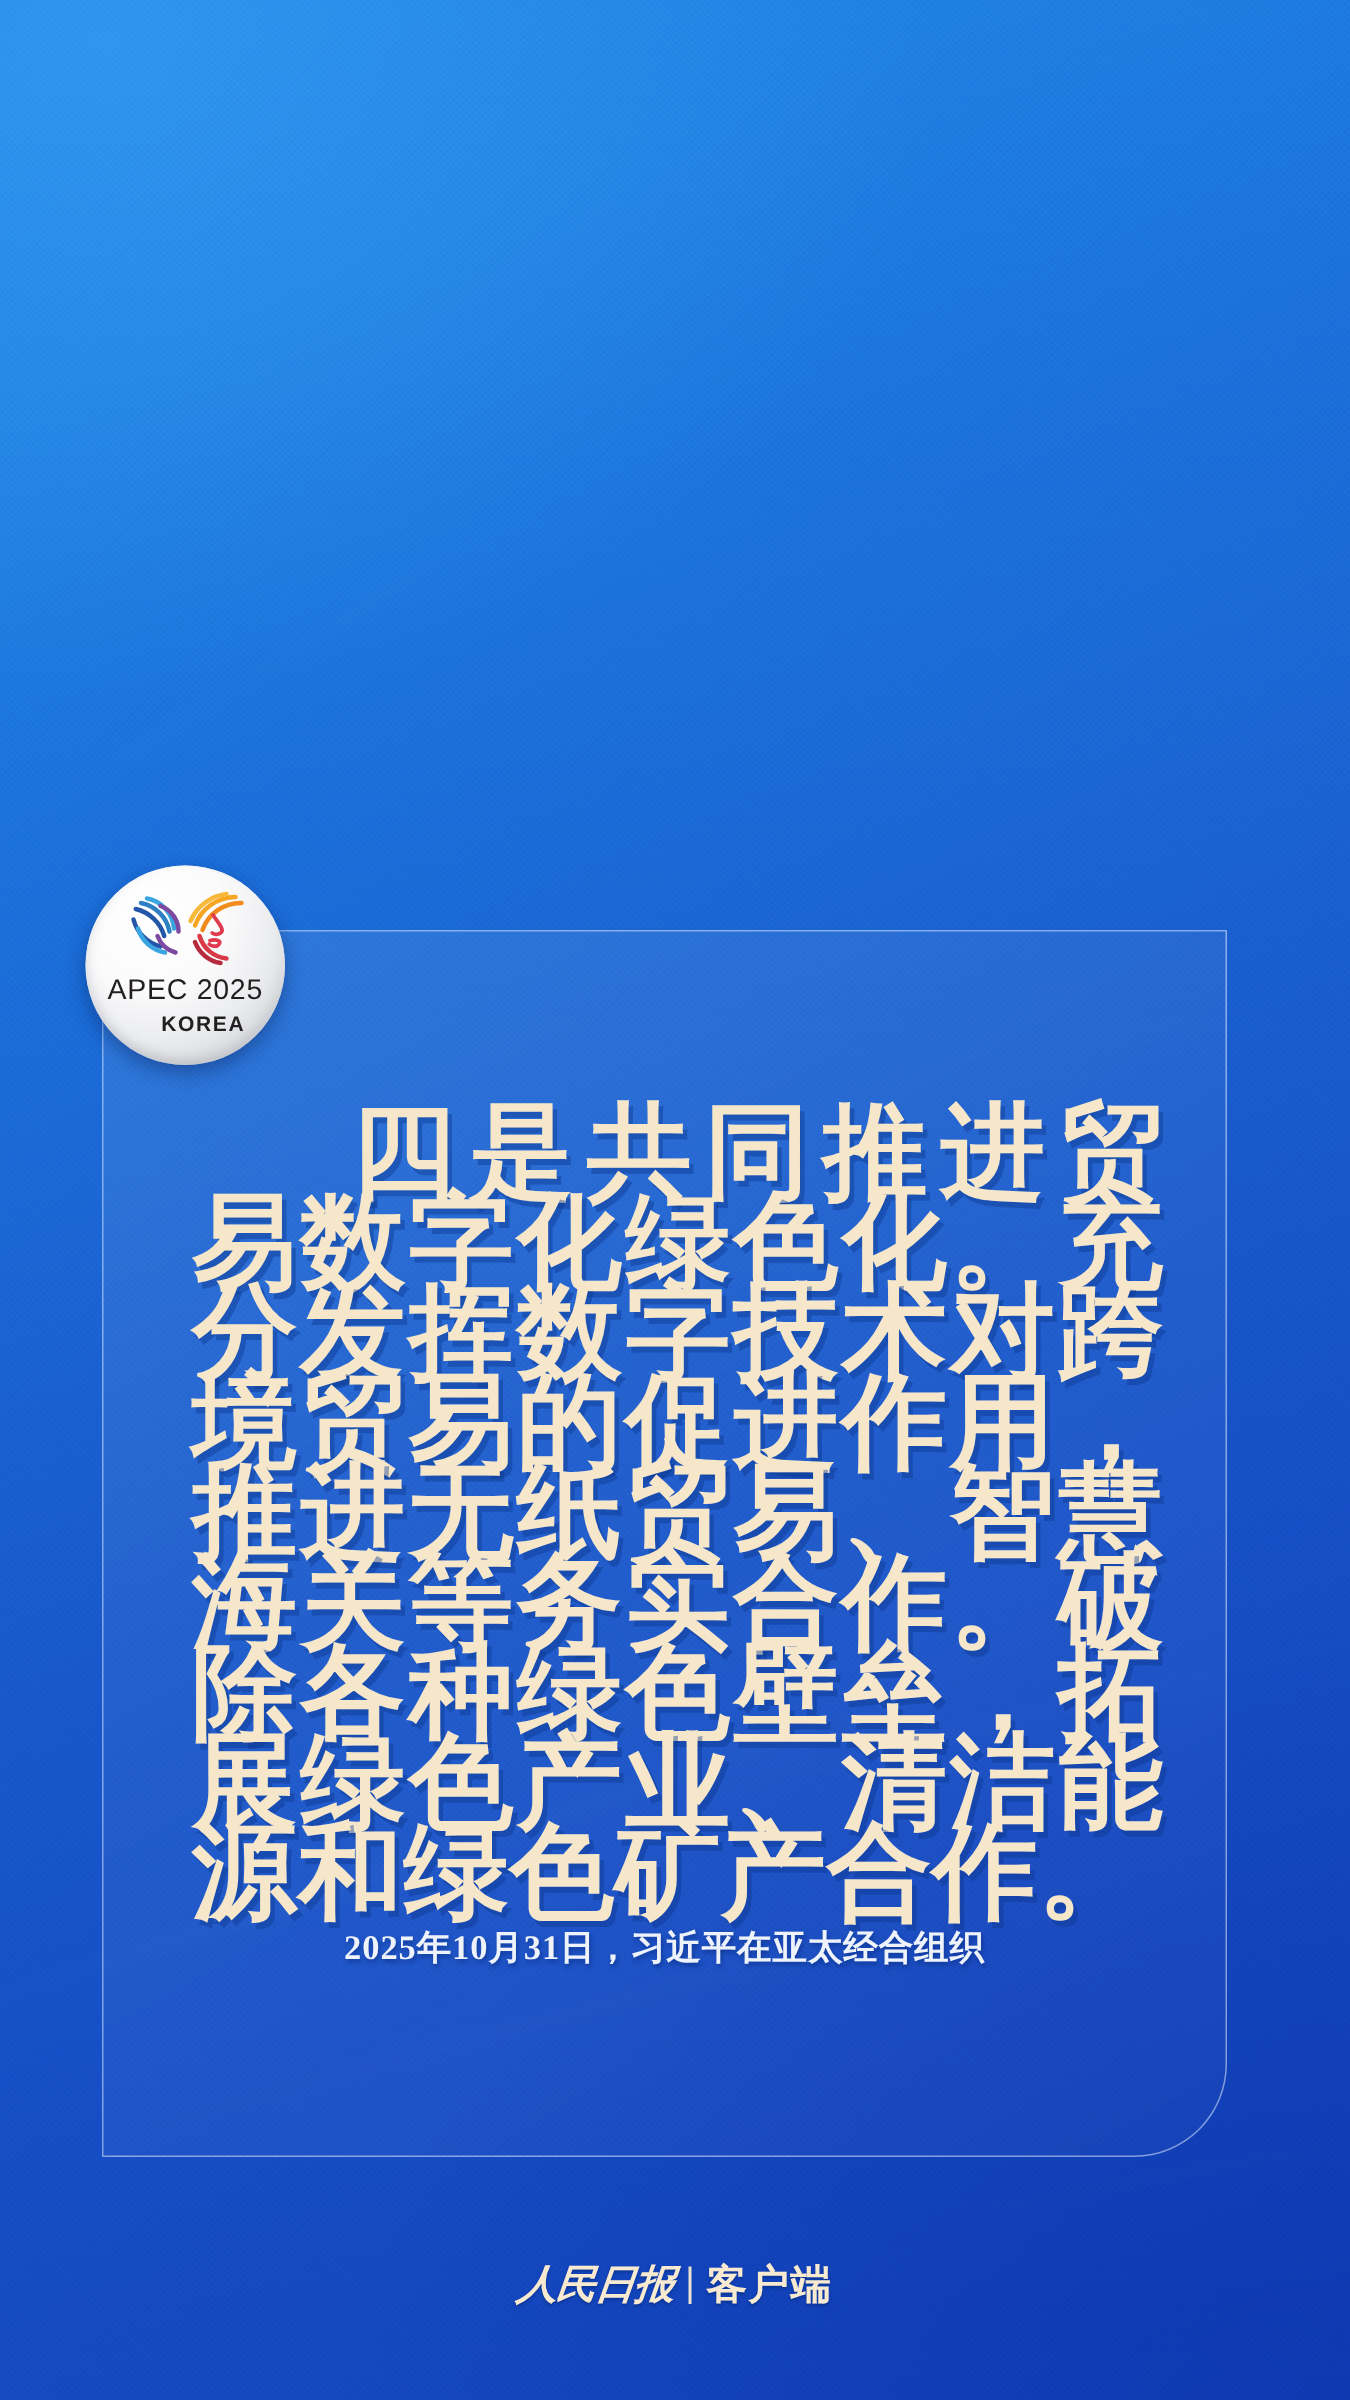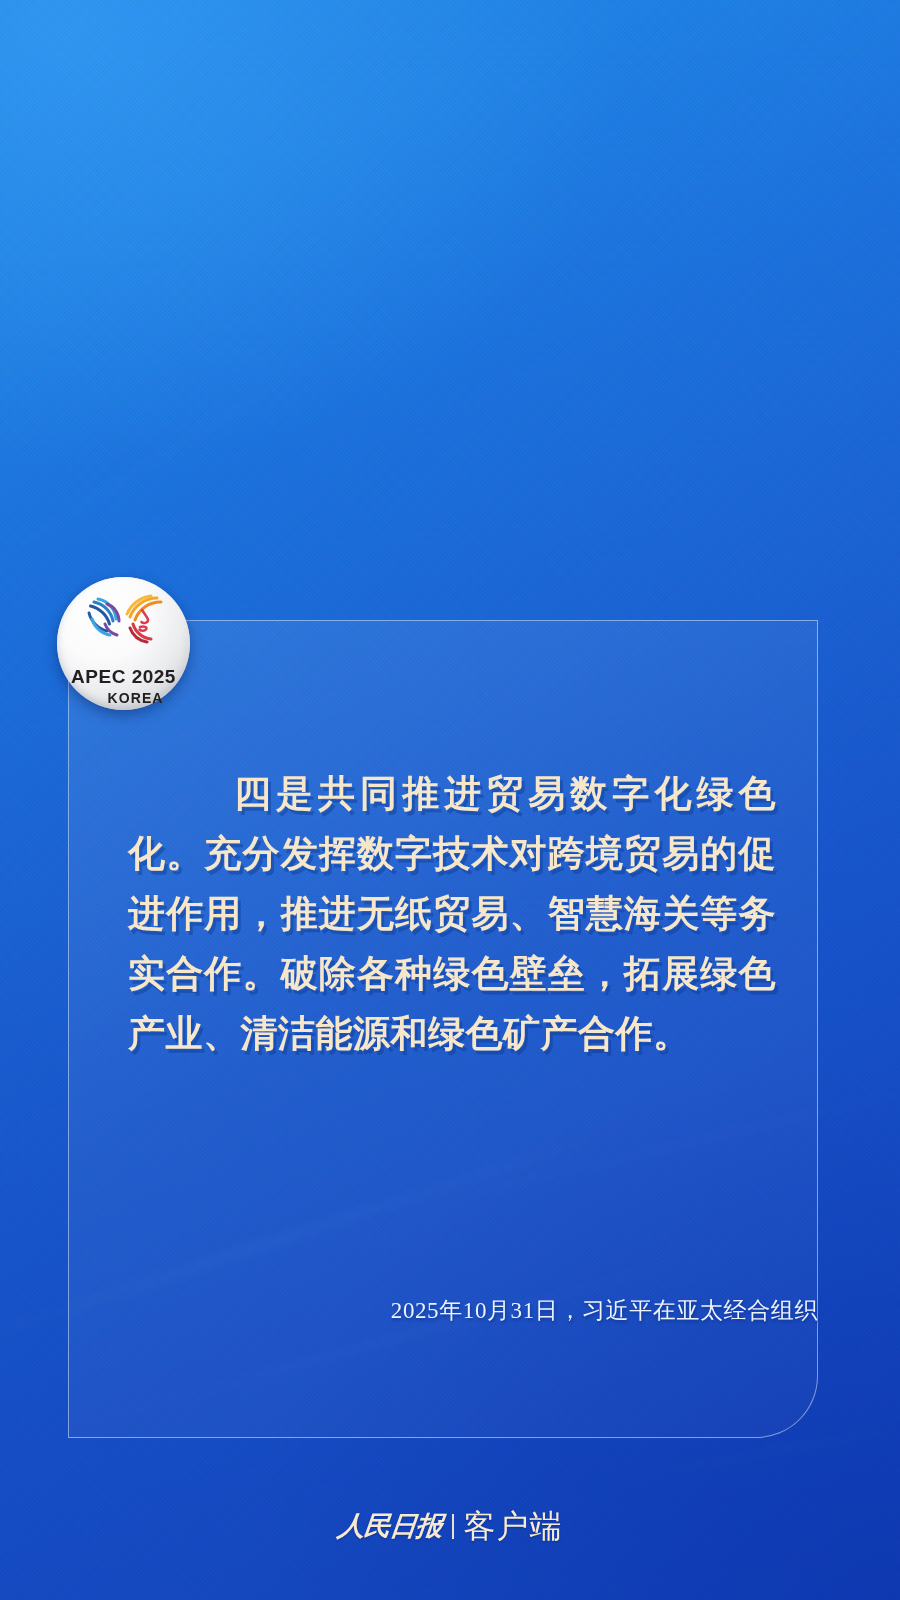--- a/index.html
+++ b/index.html
@@ -91,70 +91,69 @@
       inset 0 -3px 7px rgba(150,155,165,0.45),
       inset 0 3px 6px rgba(255,255,255,0.95);
     z-index:9;
     display:flex; flex-direction:column;
     align-items:center; justify-content:flex-start;
     padding-top:16px;
   }
   #badge .mark{ width:86px; height:52px; display:block; }
   #badge .apec-line{
     font-family:"Liberation Sans", sans-serif;
-    font-weight:700;
+    font-weight:400;
     color:#231f20;
     font-size:19px;
     letter-spacing:0.5px;
     line-height:1;
-    margin-top:22px;
+    margin-top:6px;
   }
   #badge .korea-line{
     font-family:"Liberation Sans", sans-serif;
     font-weight:700;
     color:#231f20;
     font-size:14px;
     letter-spacing:1.1px;
     line-height:1;
     margin-top:5px;
     padding-left:24px;
   }
 
   
   #bodytext{
     position:absolute;
-    left:128px; top:764px;
+    left:128px; top:740px;
     width:648px;
     z-index:7;
     color:#f6e7cb;
     font-family:"Liberation Serif", serif;
     font-weight:700;
-    font-size:37px;
+    font-size:70px;
     line-height:60px;
     letter-spacing:0.5px;
     text-shadow:3px 4px 0 rgba(12,54,140,0.42);
     text-align:justify;
     text-indent:106px;
   }
 
   
   #caption{
     position:absolute;
     left:68px; top:1282px;
     width:750px;
     z-index:7;
-    text-align:right;
+    text-align:center;
     color:#eef3fb;
     font-family:"Liberation Serif", serif;
-    font-weight:400;
+    font-weight:700;
     font-size:23px;
     line-height:34px;
     letter-spacing:0.6px;
     text-shadow:1px 2px 3px rgba(8,40,120,0.55);
-    margin-top:12px;
   }
   #caption .cl{ display:block; white-space:nowrap; }
 
   
   #footer{
     position:absolute;
     left:0; right:0; top:1510px;
     z-index:7;
     display:flex;
     align-items:center;
@@ -173,22 +172,22 @@
     text-shadow:0 1px 2px rgba(6,36,110,0.5);
   }
   #footer .divider{
     width:2px; height:25px;
     background:#f7ead0;
     opacity:.95;
   }
   #footer .kehuduan{
     color:#f7ead0;
     font-family:"Liberation Sans", sans-serif;
-    font-weight:400;
-    font-size:32px;
+    font-weight:700;
+    font-size:27px;
     letter-spacing:1px;
     line-height:1;
     text-shadow:0 1px 2px rgba(6,36,110,0.5);
   }
 </style>
 </head>
 <body>
 
 <div id="poster">
 

